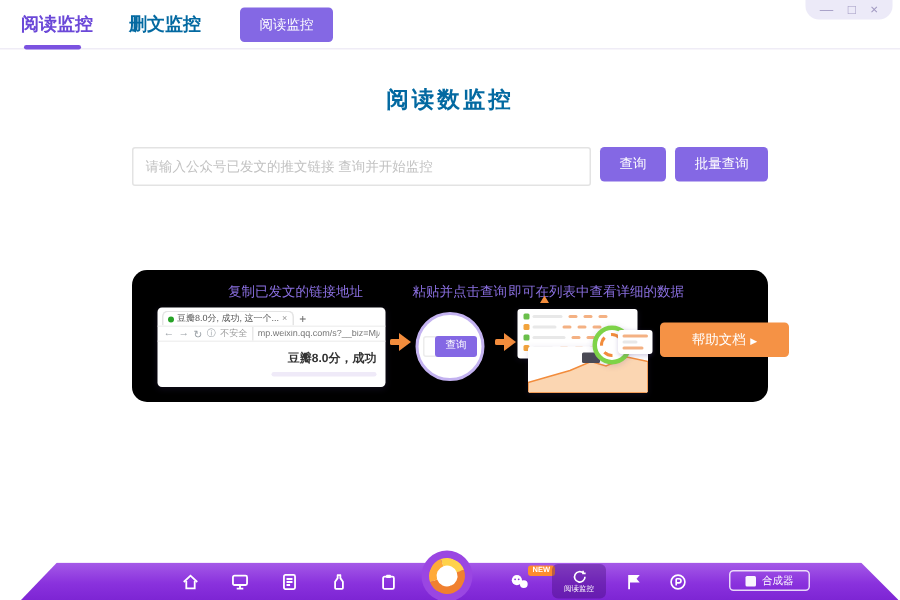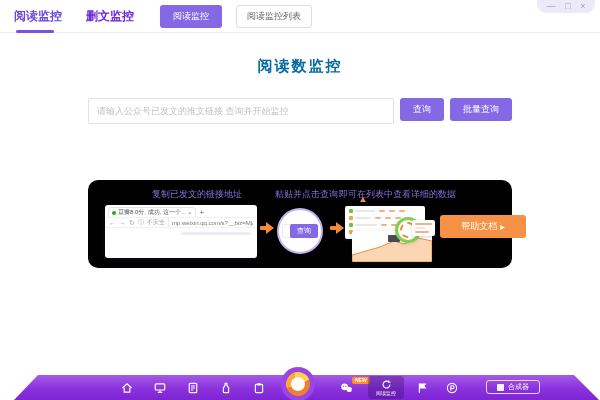--- a/index.html
+++ b/index.html
@@ -9,21 +9,21 @@
     background:#ffffff; position:relative; overflow:hidden;
   }
 
   
   .topbar { height:33px; display:flex; align-items:center; padding-left:14px;
             border-bottom:1px solid #efecf6; position:relative; background:#fff; }
   .tab { font-size:12px; font-weight:bold; cursor:pointer; position:relative; }
   .tab.active { color:#6b48d8; }
   .tab.active .underline { position:absolute; left:2px; bottom:-8px; width:38px; height:3px;
                            background:#7b52e0; border-radius:2px; }
-  .tab.plain { color:#6d28d9; margin-left:24px; }
+  .tab.plain { color:#0369a1; margin-left:24px; }
   .btn-top-primary { margin-left:26px; background:#8468e4; color:#fff; border:none;
                      font-size:9px; padding:5px 13px; border-radius:3px; cursor:pointer; }
   .btn-top-outline { margin-left:14px; background:#fff; border:1px solid #ddd; color:#666;
                      font-size:9px; padding:4px 10px; border-radius:3px; cursor:pointer; }
 
   .win-controls { position:absolute; top:0; right:5px; width:58px; height:13px;
                   background:#eceaf8; border-radius:0 0 9px 9px; display:flex;
                   align-items:center; justify-content:space-evenly;
                   color:#a29ac2; font-size:9px; line-height:1; z-index:20; }
   .win-controls span { cursor:pointer; }
@@ -148,21 +148,20 @@
 
 <div class="topbar">
   <div class="tab active">
     <span>阅读监控</span>
     <div class="underline"></div>
   </div>
   <div class="tab plain">
     <span>删文监控</span>
   </div>
   <button class="btn-top-primary">阅读监控</button>
-  <button class="btn-top-outline">阅读监控列表</button>
 </div>
 
 <div class="win-controls">
   <span>—</span>
   <span>□</span>
   <span>×</span>
 </div>
 
 <div class="page-title">阅读数监控</div>
 
@@ -188,20 +187,21 @@
       <span class="b-plus">+</span>
     </div>
     <div class="b-addr">
       <span class="b-nav">←</span>
       <span class="b-nav">→</span>
       <span class="b-nav">↻</span>
       <span class="b-info">ⓘ</span>
       <span class="b-sec">不安全</span>
       <span class="b-url">mp.weixin.qq.com/s?__biz=MjAxNDA2N...</span>
     </div>
+    <div class="b-content">豆瓣8.0分，成功</div>
     <div class="b-line"></div>
   </div>
 
   <div class="arrow arrow1">
     <div class="bar"></div>
       <div class="head"></div>
   </div>
 
   <div class="circle">
     <div class="stub"></div>

